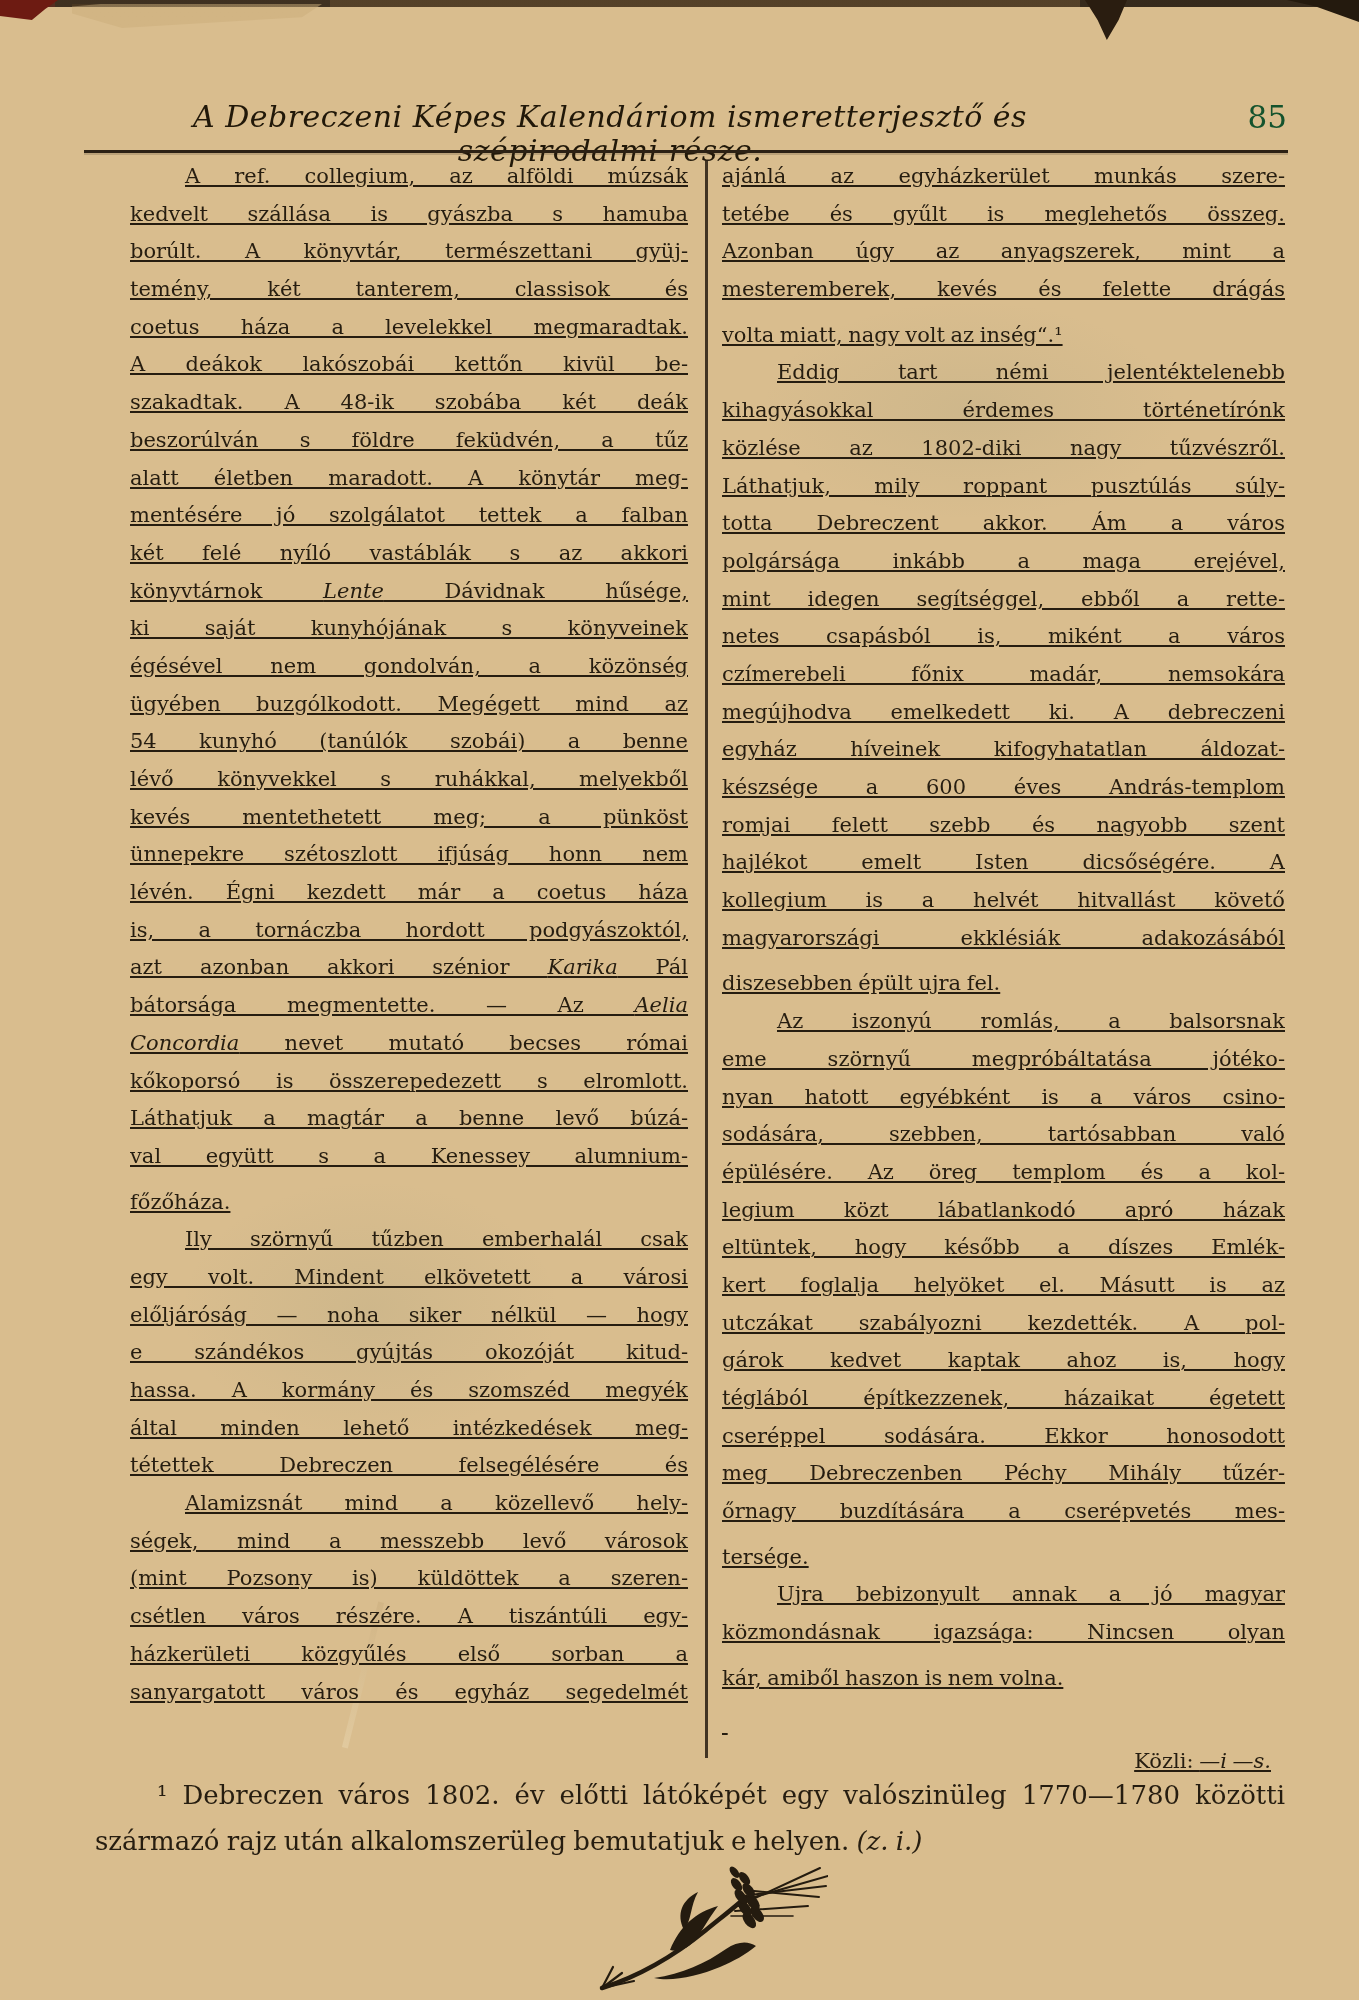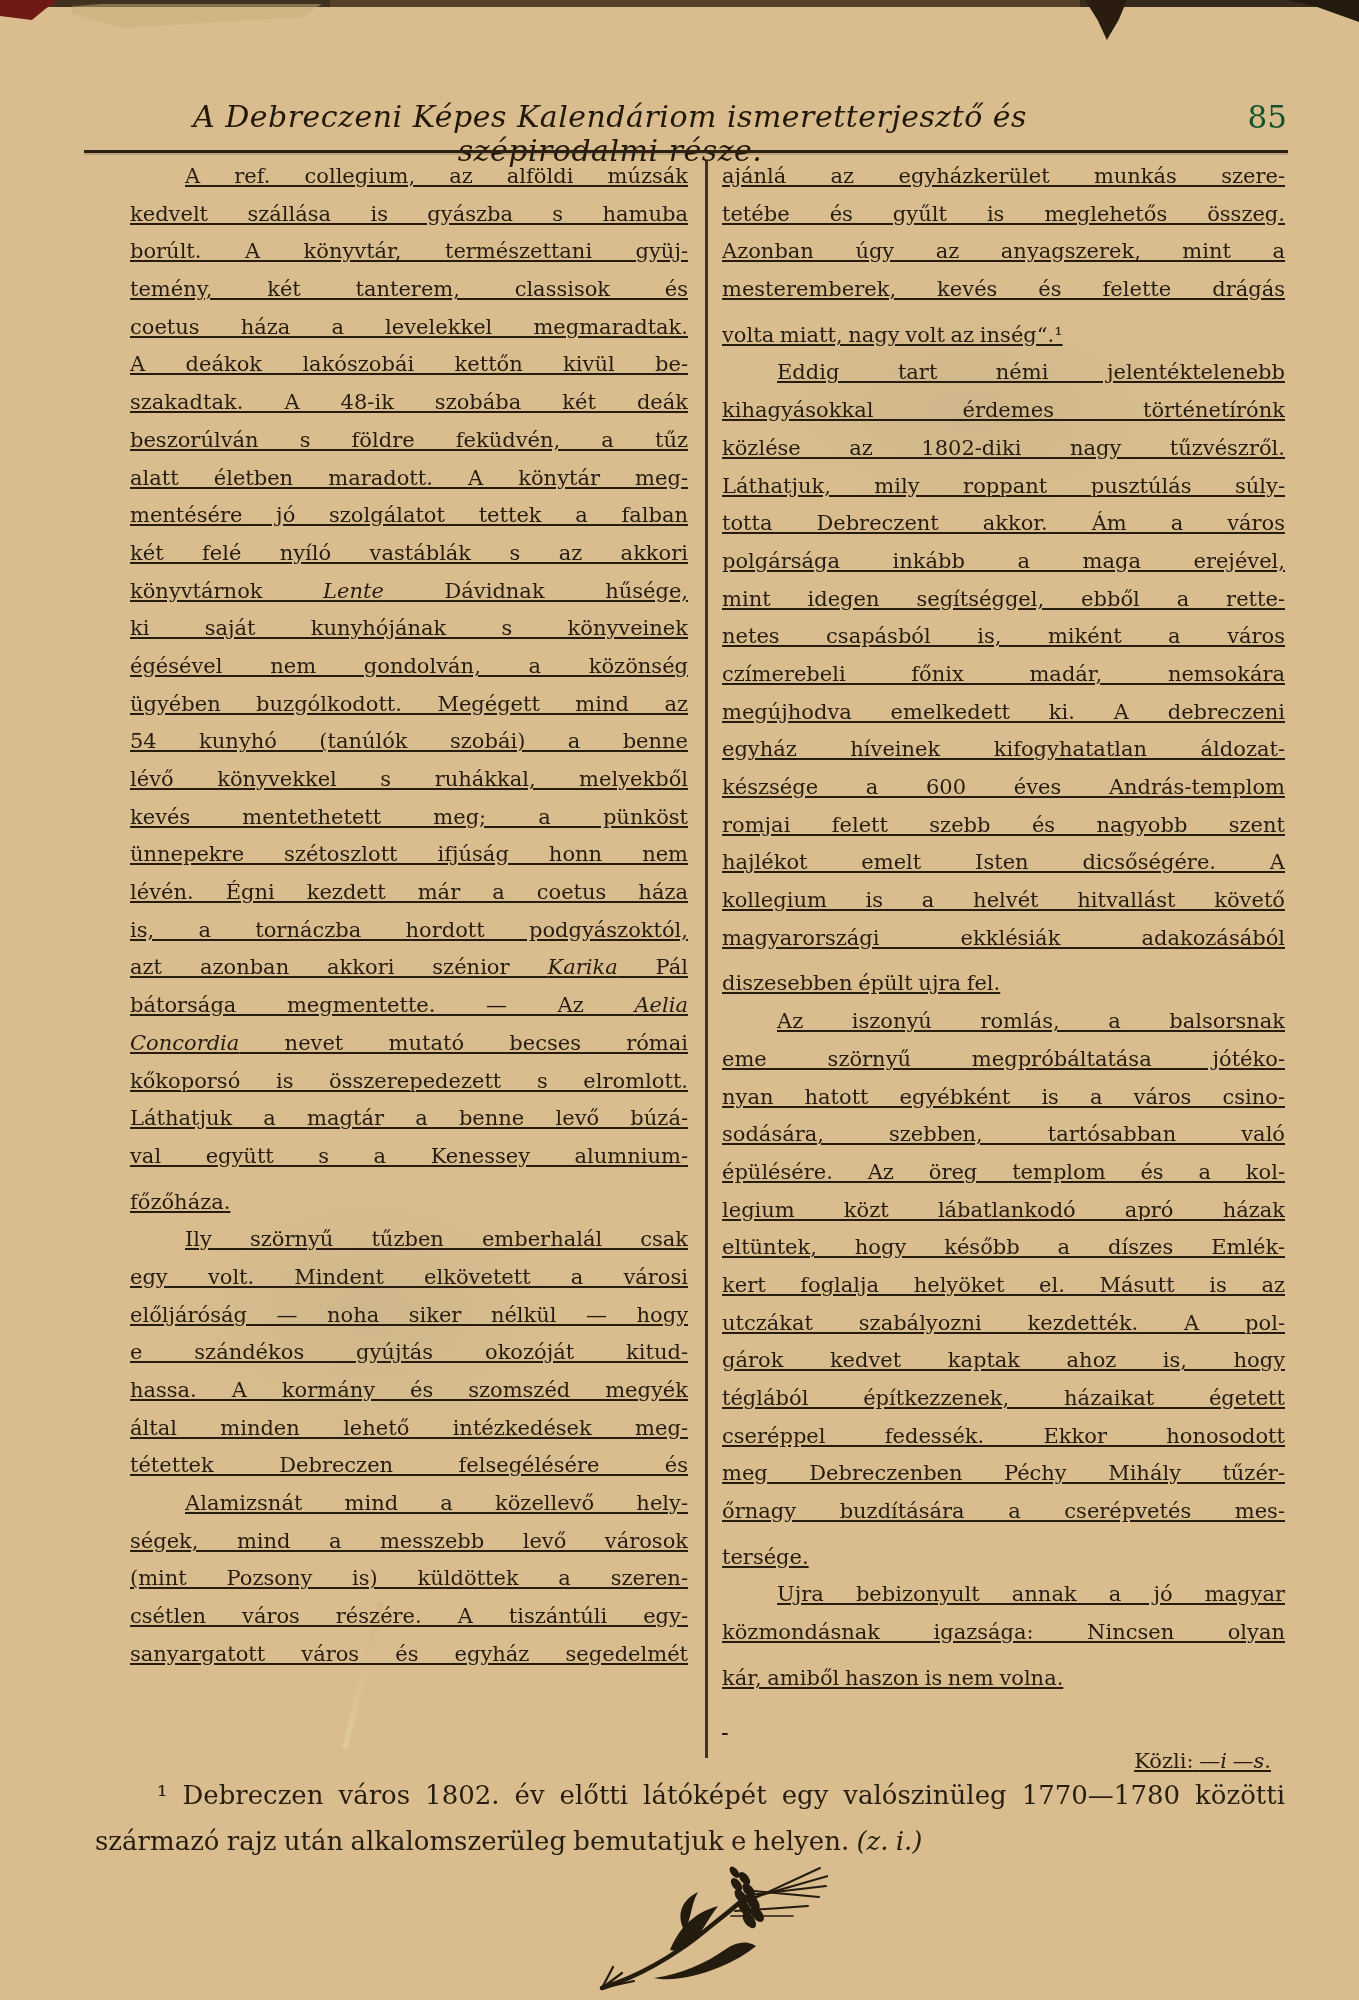--- a/index.html
+++ b/index.html
@@ -128,20 +128,21 @@
       <div class="tline"><span>egy volt. Mindent elkövetett a városi</span></div>
       <div class="tline"><span>előljáróság — noha siker nélkül — hogy</span></div>
       <div class="tline"><span>e szándékos gyújtás okozóját kitud-</span></div>
       <div class="tline"><span>hassa. A kormány és szomszéd megyék</span></div>
       <div class="tline"><span>által minden lehető intézkedések meg-</span></div>
       <div class="tline"><span>tétettek Debreczen felsegélésére és</span></div>
       <div class="tline indent"><span>Alamizsnát mind a közellevő hely-</span></div>
       <div class="tline"><span>ségek, mind a messzebb levő városok</span></div>
       <div class="tline"><span>(mint Pozsony is) küldöttek a szeren-</span></div>
       <div class="tline"><span>csétlen város részére. A tiszántúli egy-</span></div>
+      <div class="tline"><span>házkerületi közgyűlés első sorban a</span></div>
       <div class="tline"><span>sanyargatott város és egyház segedelmét</span></div>
     </div>
   <div class="col-divider"></div>
   <div class="col col-right" id="col-right">
       <div class="tline"><span>ajánlá az egyházkerület munkás szere-</span></div>
       <div class="tline"><span>tetébe és gyűlt is meglehetős összeg.</span></div>
       <div class="tline"><span>Azonban úgy az anyagszerek, mint a</span></div>
       <div class="tline"><span>mesteremberek, kevés és felette drágás</span></div>
       <div class="tline noj"><span>volta miatt, nagy volt az inség“.¹</span></div>
       <div class="tline indent"><span>Eddig tart némi jelentéktelenebb</span></div>
@@ -165,21 +166,21 @@
       <div class="tline"><span>eme szörnyű megpróbáltatása jótéko-</span></div>
       <div class="tline"><span>nyan hatott egyébként is a város csino-</span></div>
       <div class="tline"><span>sodására, szebben, tartósabban való</span></div>
       <div class="tline"><span>épülésére. Az öreg templom és a kol-</span></div>
       <div class="tline"><span>legium közt lábatlankodó apró házak</span></div>
       <div class="tline"><span>eltüntek, hogy később a díszes Emlék-</span></div>
       <div class="tline"><span>kert foglalja helyöket el. Másutt is az</span></div>
       <div class="tline"><span>utczákat szabályozni kezdették. A pol-</span></div>
       <div class="tline"><span>gárok kedvet kaptak ahoz is, hogy</span></div>
       <div class="tline"><span>téglából építkezzenek, házaikat égetett</span></div>
-      <div class="tline"><span>cseréppel fedessék. Ekkor honosodott</span></div>
+      <div class="tline"><span>cseréppel sodására. Ekkor honosodott</span></div>
       <div class="tline"><span>meg Debreczenben Péchy Mihály tűzér-</span></div>
       <div class="tline"><span>őrnagy buzdítására a cserépvetés mes-</span></div>
       <div class="tline noj"><span>tersége.</span></div>
       <div class="tline indent"><span>Ujra bebizonyult annak a jó magyar</span></div>
       <div class="tline"><span>közmondásnak igazsága: Nincsen olyan</span></div>
       <div class="tline noj"><span>kár, amiből haszon is nem volna.</span></div>
       <div class="tline noj">&nbsp;</div>
       <div class="tline right"><span>Közli: </span><i>—i —s.</i></div>
     </div>
 

